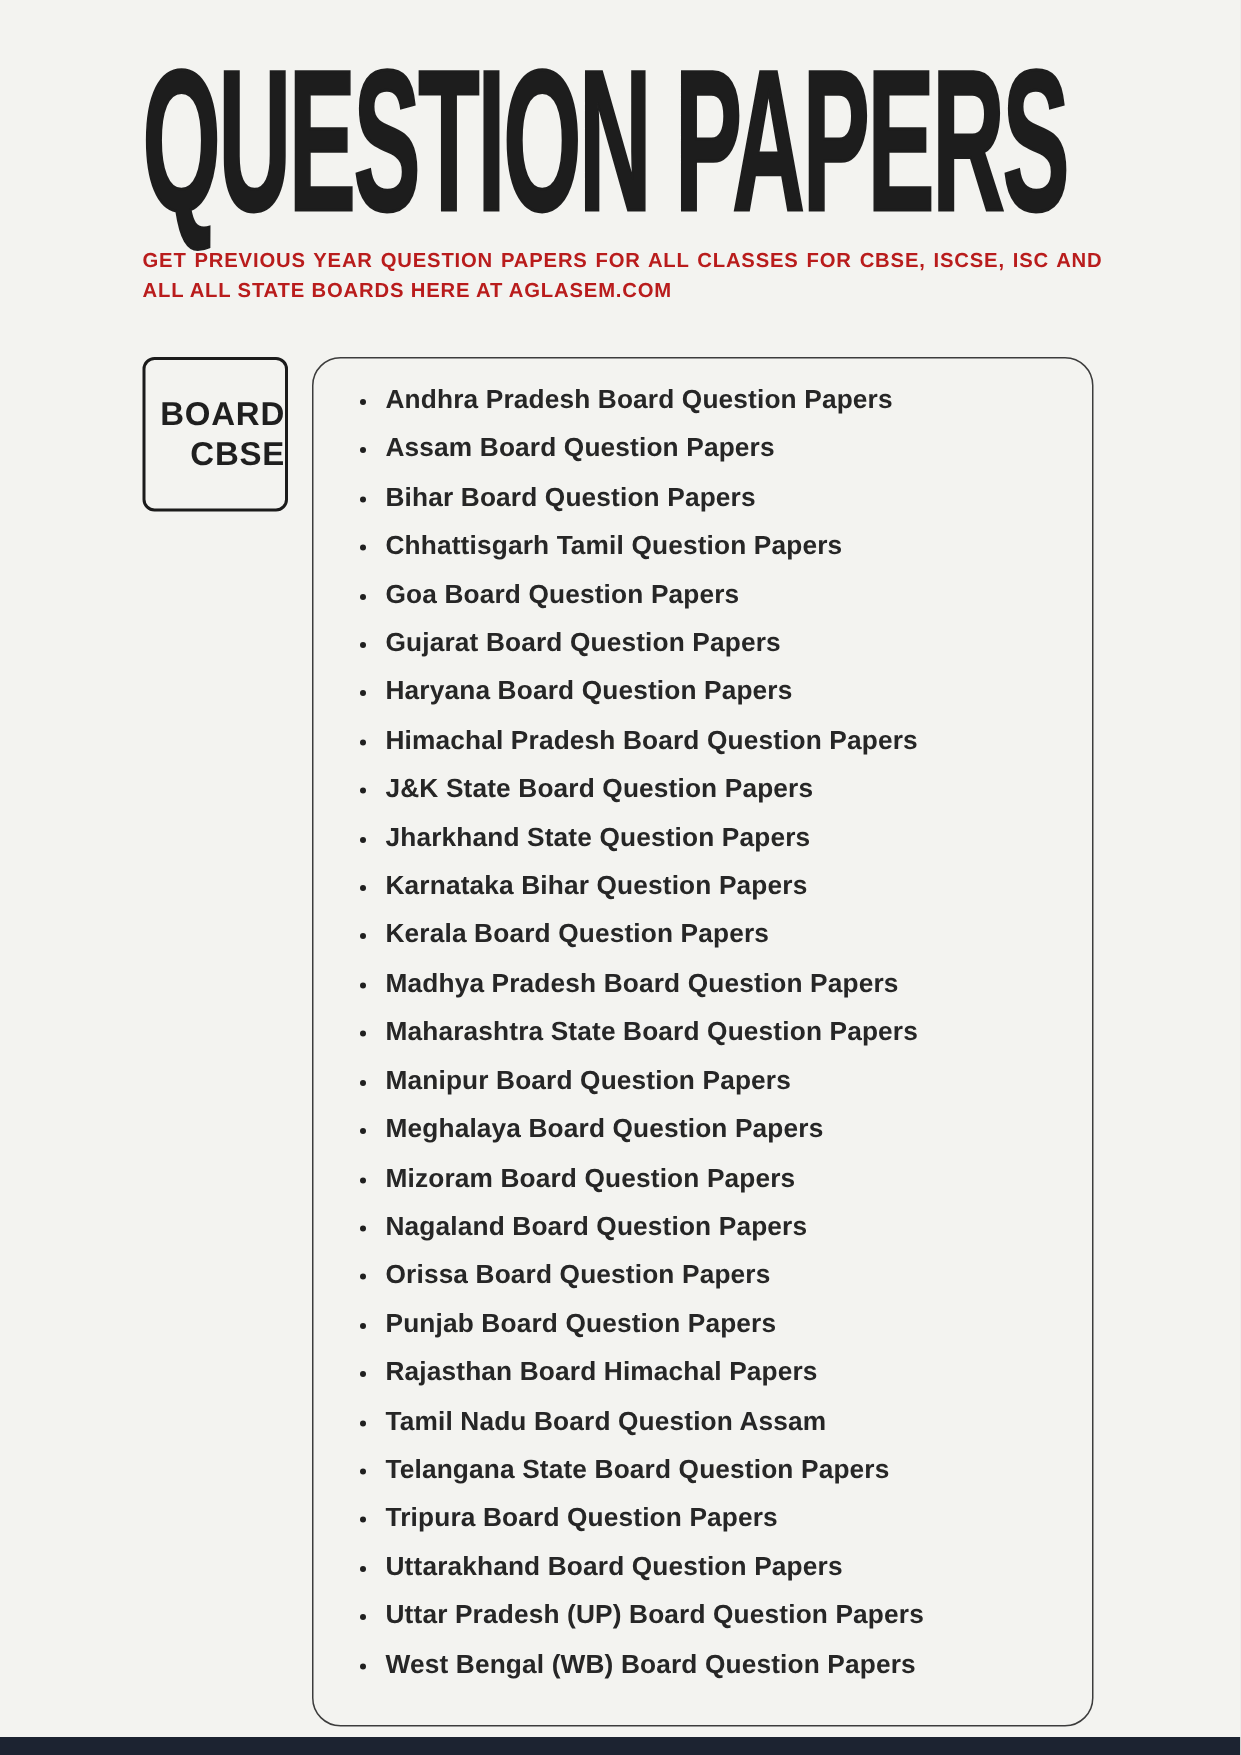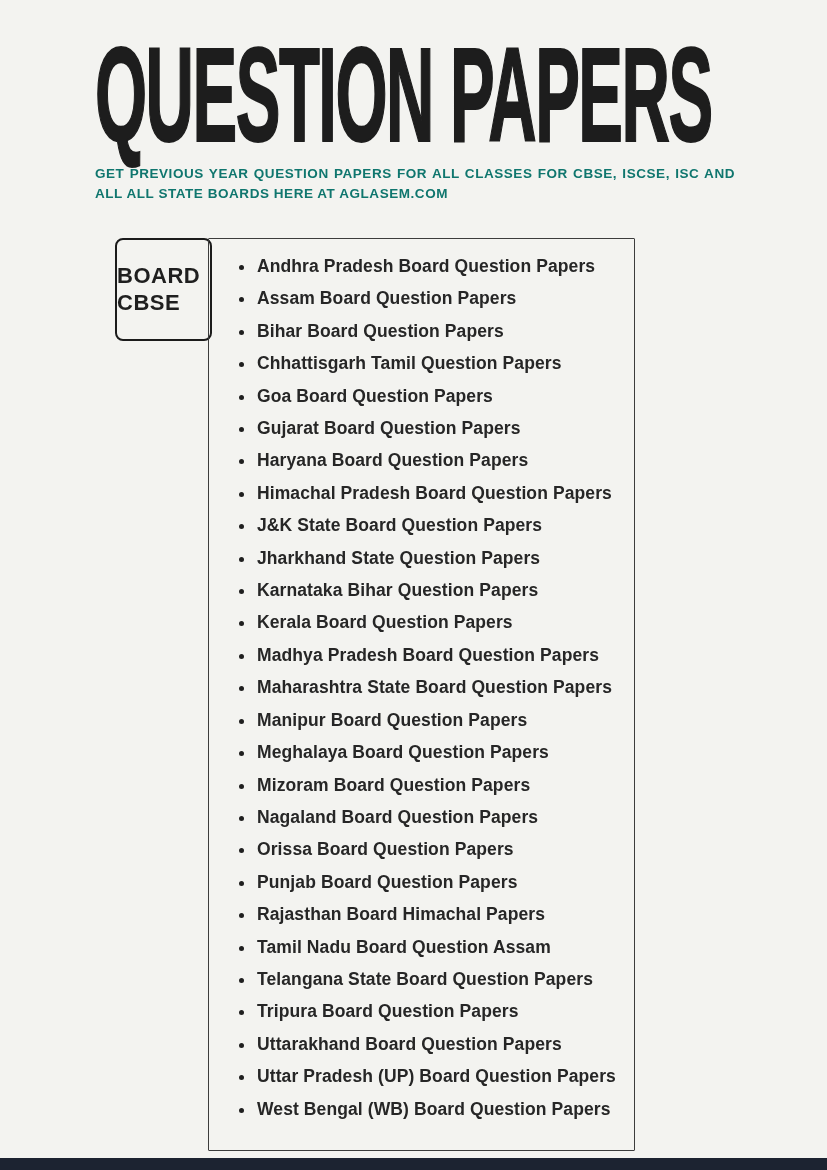--- a/index.html
+++ b/index.html
@@ -37,52 +37,51 @@
   .subtitle {
     position: absolute;
     left: 95px;
     top: 164px;
     width: 640px;
     margin: 0;
     font-size: 13.5px;
     font-weight: 700;
     letter-spacing: 0.55px;
     line-height: 1.5;
-    color: #0f766e;
+    color: #b91c1c;
     text-align: justify;
   }
   .board-wise-box {
     position: absolute;
     left: 95px;
     top: 238px;
     width: 93px;
     height: 99px;
     border: 2px solid #1b1b1b;
     border-radius: 8px;
     display: flex;
     flex-direction: column;
-    align-items: flex-start;
+    align-items: flex-end;
     justify-content: center;
     color: #1f1f1f;
     font-size: 22px;
     font-weight: 700;
     letter-spacing: 0.5px;
     line-height: 1.2;
     text-align: center;
-    margin-left: 20px;
   }
   .board-wise-box span { display: block; }
   .list-box {
     position: absolute;
     left: 208px;
     top: 238px;
-    width: 427px;
+    width: 521px;
     height: 913px;
     border: 1.5px solid #3c3c3c;
-    border-radius: 1px;
+    border-radius: 19px;
     box-sizing: border-box;
   }
   .board-list {
     margin: 0;
     padding: 11px 10px 0 46px;
     list-style: disc;
   }
   .board-list li {
     font-size: 17.5px;
     font-weight: 700;

